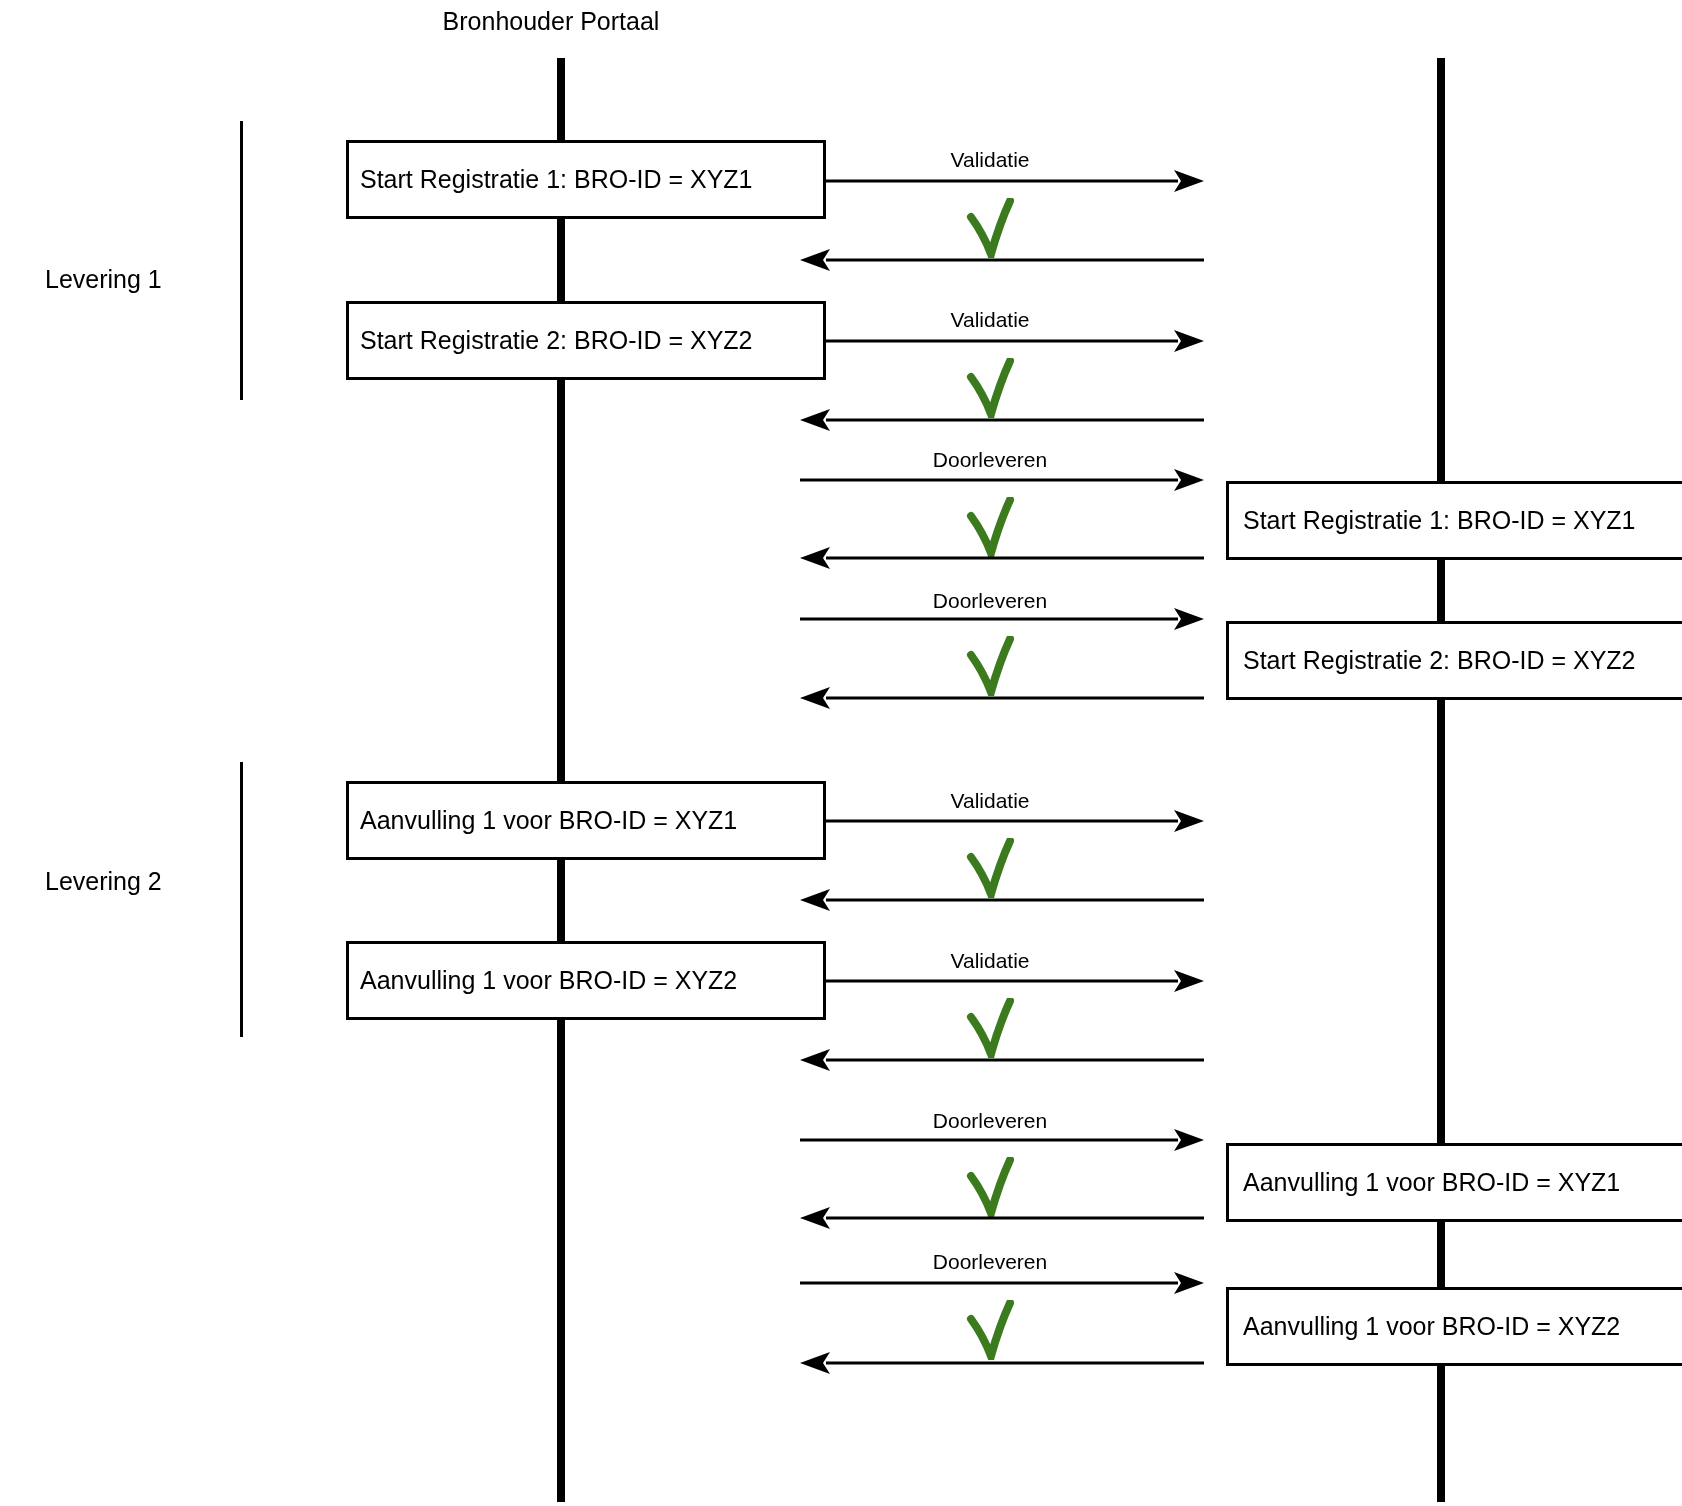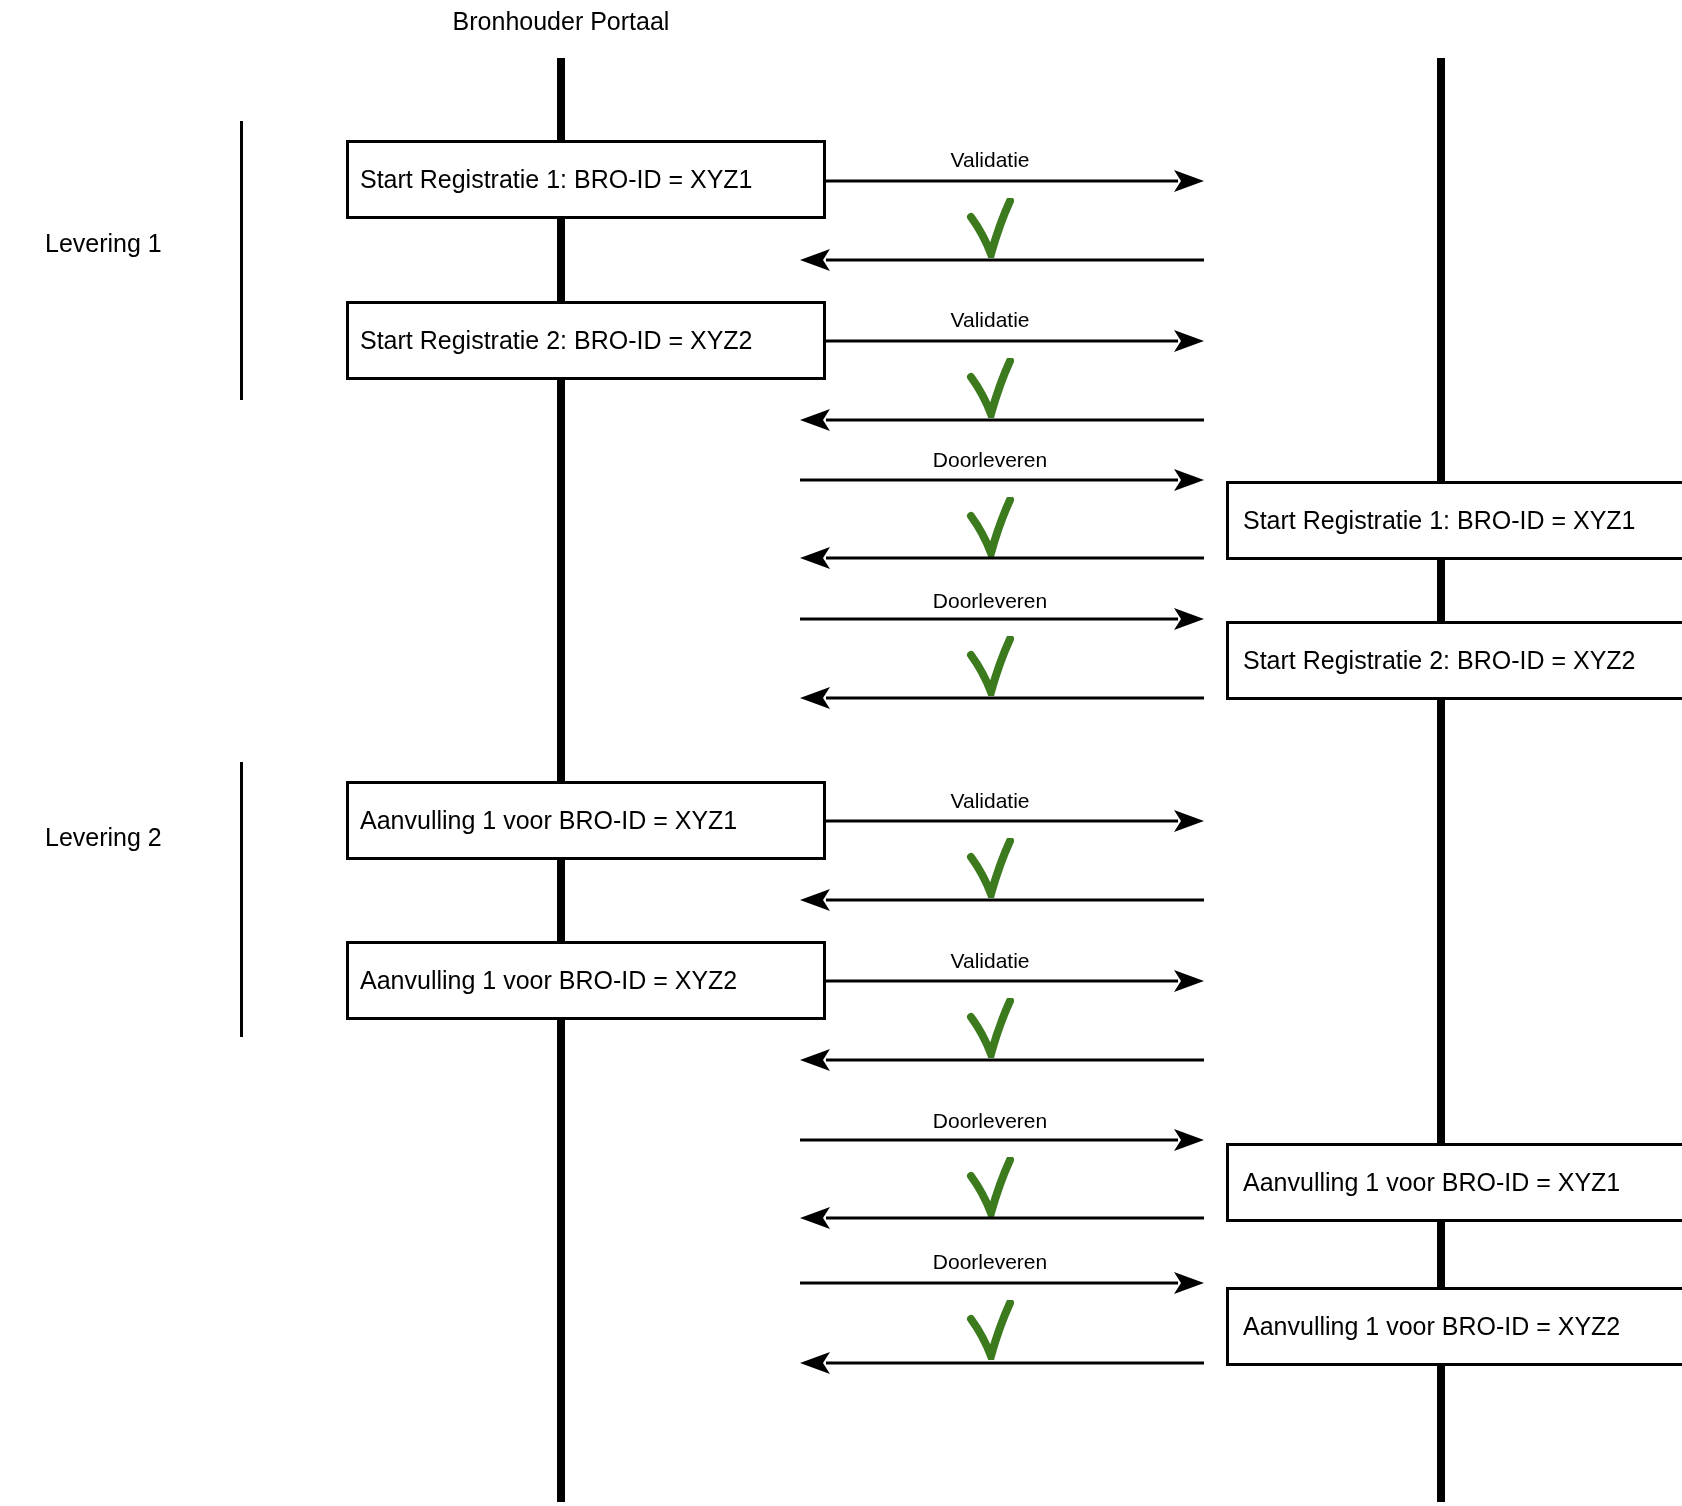--- a/index.html
+++ b/index.html
@@ -29,29 +29,29 @@
   .arr line{stroke:#000;stroke-width:3;}
   .arr path{fill:#000;stroke:none;}
   .chk{position:absolute;left:966px;z-index:2;}
   .chk path{stroke:#3c7a1e;stroke-width:8;fill:none;stroke-linecap:round;}
 </style>
 </head>
 <body>
 
 <div class="stage">
 
-  <div class="lane-header" style="left:361px;">Bronhouder Portaal</div>
+  <div class="lane-header" style="left:351px;">Bronhouder Portaal</div>
 
   <div class="lifeline" style="left:557px;"></div>
   <div class="lifeline" style="left:1437px;"></div>
 
   <div class="bracket" style="top:121px;height:279px;"></div>
   <div class="bracket" style="top:762px;height:275px;"></div>
-  <div class="group-label" style="top:228px;">Levering 1</div>
-  <div class="group-label" style="top:822px;">Levering 2</div>
+  <div class="group-label" style="top:264px;">Levering 1</div>
+  <div class="group-label" style="top:866px;">Levering 2</div>
 
   <div class="mbox left" style="top:140px;">Start Registratie 1: BRO-ID = XYZ1</div>
   <div class="mbox left" style="top:301px;">Start Registratie 2: BRO-ID = XYZ2</div>
   <div class="mbox left" style="top:781px;">Aanvulling 1 voor BRO-ID = XYZ1</div>
   <div class="mbox left" style="top:941px;">Aanvulling 1 voor BRO-ID = XYZ2</div>
 
   <div class="mbox right" style="top:481px;">Start Registratie 1: BRO-ID = XYZ1</div>
   <div class="mbox right" style="top:621px;">Start Registratie 2: BRO-ID = XYZ2</div>
   <div class="mbox right" style="top:1143px;">Aanvulling 1 voor BRO-ID = XYZ1</div>
   <div class="mbox right" style="top:1287px;">Aanvulling 1 voor BRO-ID = XYZ2</div>

